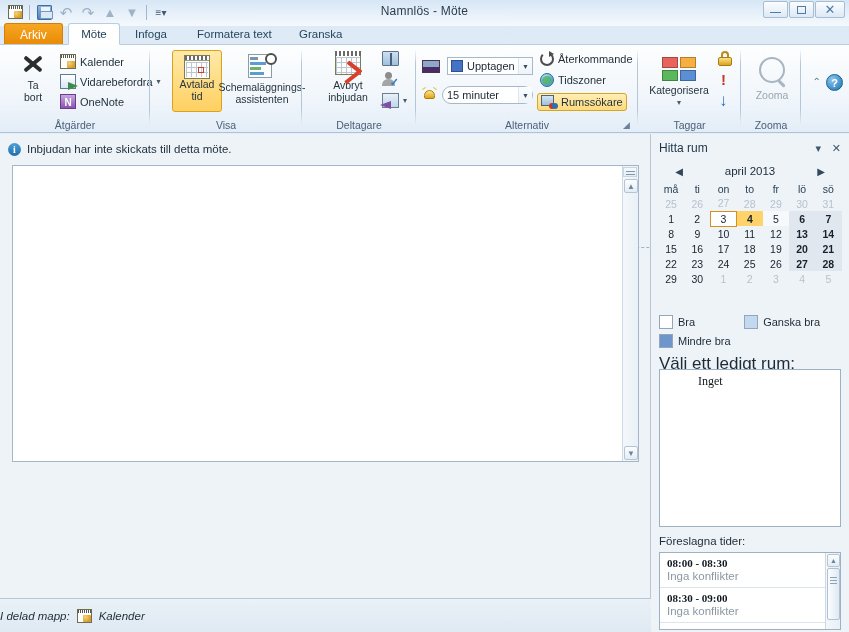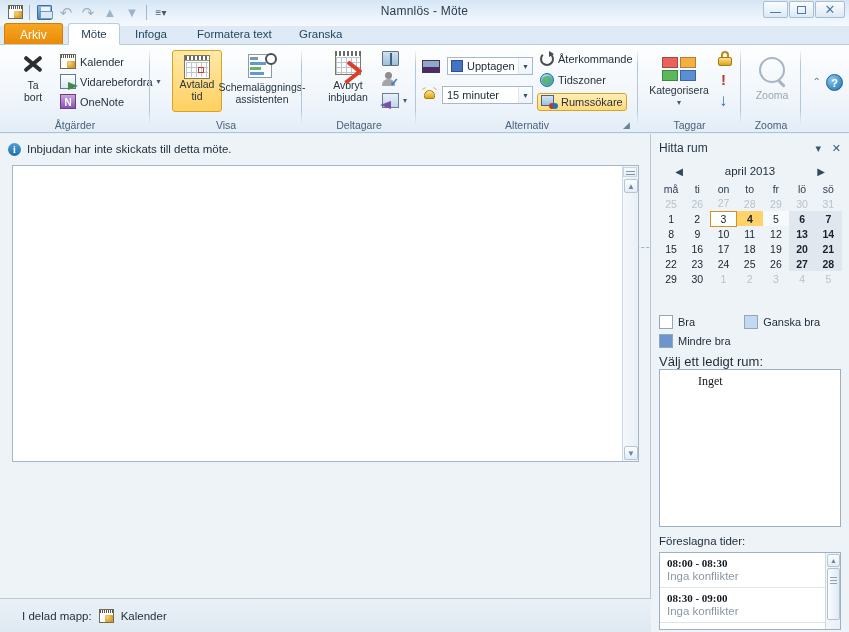--- a/index.html
+++ b/index.html
@@ -304,22 +304,22 @@
     position: absolute; right: 1px; top: 1px; width: 14px; height: 10px;
     background: linear-gradient(to bottom,#f6fafd,#e4edf5); border: 1px solid #c8d6e2;
   }
   .splitgrip::after{content:"";position:absolute;top:3px;left:2px;width:9px;height:1px;background:#7f97ae;box-shadow:0 3px 0 #7f97ae;}
 
   
   .statusbar {
     position: absolute; bottom: 0; left: 0; width: 651px; height: 34px;
     background: linear-gradient(to bottom,#eaf1f7,#dfe9f2);
     border-top: 1px solid #b6c7d7;
-    display: flex; align-items: center; gap: 7px; padding-left: 22px;
-    font-size: 11.5px; color: #1f2d38;
+    display: flex; align-items: center; gap: 7px; padding-left: 0;
+    font-size: 11.5px; color: #1f2d38; font-style: italic;
   }
 
   
   .sidebar {
     position: absolute; top: 134px; right: 0; width: 198px; height: 498px;
     background: #eef3f8;
   }
   .sbhead {
     position: absolute; top: 4px; left: 0; width: 198px; height: 20px;
     display: flex; align-items: center; font-size: 12px; color: #1d3446; padding-left: 8px;
@@ -341,21 +341,21 @@
     color: #17222c; background: #eef3f8;
   }
   table.cal td.wk { background: #e0e7ee; font-weight: bold; }
   table.cal td.wd { background: #f7fafc; }
   table.cal td.out { color: #b7c2cc; }
   table.cal td.sel { background: #ffd36a; font-weight: bold; }
   table.cal td.today { border: 1px solid #d98f1f; background: #fdfefe; }
 
   .legend { position: absolute; left: 8px; width: 184px; font-size: 11px; color: #1d2b37; }
   .swatch { display: inline-block; width: 14px; height: 14px; border: 1px solid #93a7b8; vertical-align: -3px; margin-right: 5px; }
-  .lbl-pick { position: absolute; left: 8px; font-size: 13px; color: #1d2b37; text-align: center; }
+  .lbl-pick { position: absolute; left: 8px; font-size: 17px; color: #1d2b37; text-align: center; }
   .roomlist {
     position: absolute; left: 8px; top: 235px; width: 182px; height: 158px;
     background: #fff; border: 1px solid #9db1c3; font-size: 11.5px; color: #10181f;
   }
   .roomlist .item { padding: 4px 0 0 5px; font-family: "Liberation Serif", serif; font-size: 12px; margin-left: 33px; }
   .lbl-sugg { position: absolute; left: 8px; top: 401px; font-size: 11.5px; color: #1d2b37; }
   .sugglist {
     position: absolute; left: 8px; top: 418px; width: 182px; height: 78px;
     background: #fff; border: 1px solid #9db1c3; overflow: hidden;
   }
@@ -558,21 +558,21 @@
         <span class="arw">▼</span>
       </div>
 
       <div class="smallitem" style="left:6px; top:43px;">
         <span class="ic ic-bell">
           <span class="r1"></span>
             <span class="r2"></span>
             <span class="b"></span>
         </span>
       </div>
-      <div class="combo" style="left:26px; top:41px; width:91px; height:18px;">
+      <div class="combo" style="left:26px; top:41px; width:91px; height:18px;border-radius:9px;">
         <span class="txt">15 minuter</span>
         <span class="arw">▼</span>
       </div>
 
       <div class="smallitem" style="left:124px; top:7px;">
         <span class="ic ic-recur"></span>
         <span>Återkommande</span>
       </div>
       <div class="smallitem" style="left:124px; top:28px;">
         <span class="ic ic-globe"></span>

